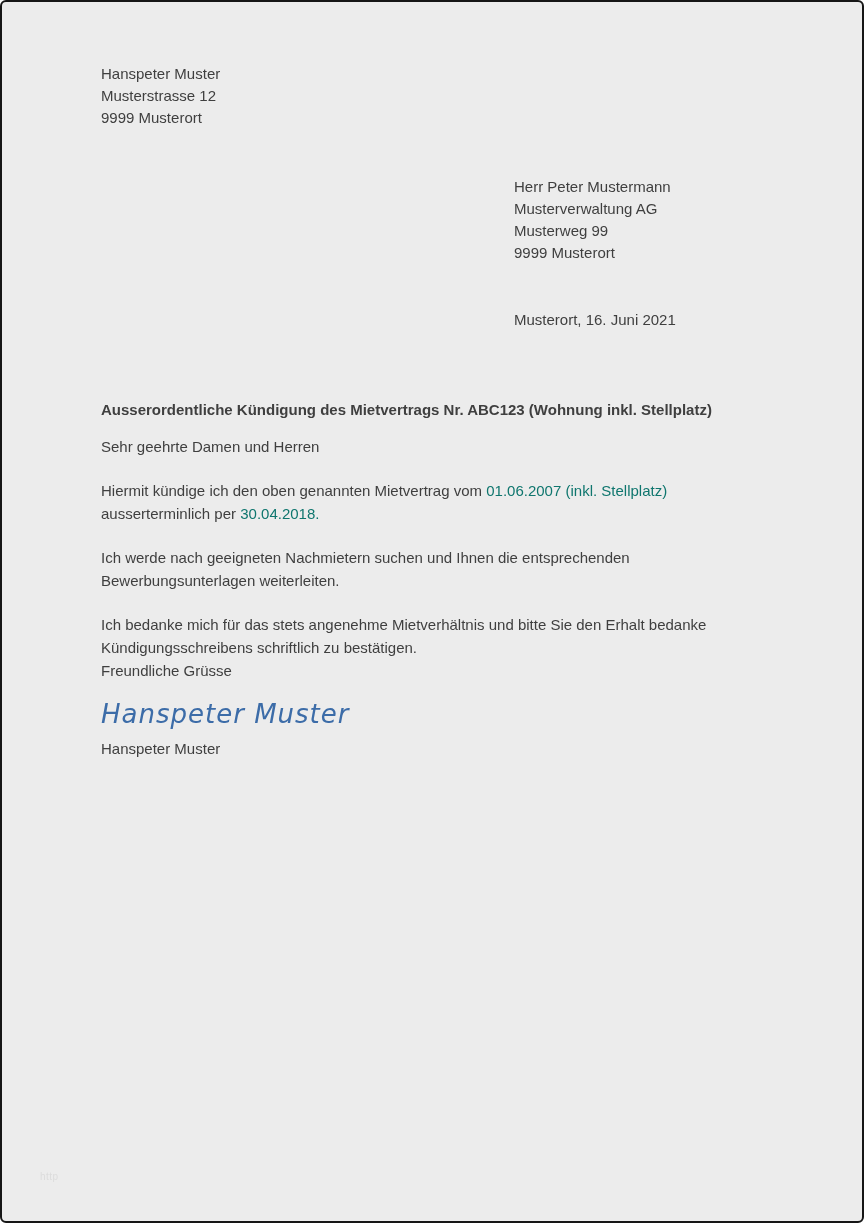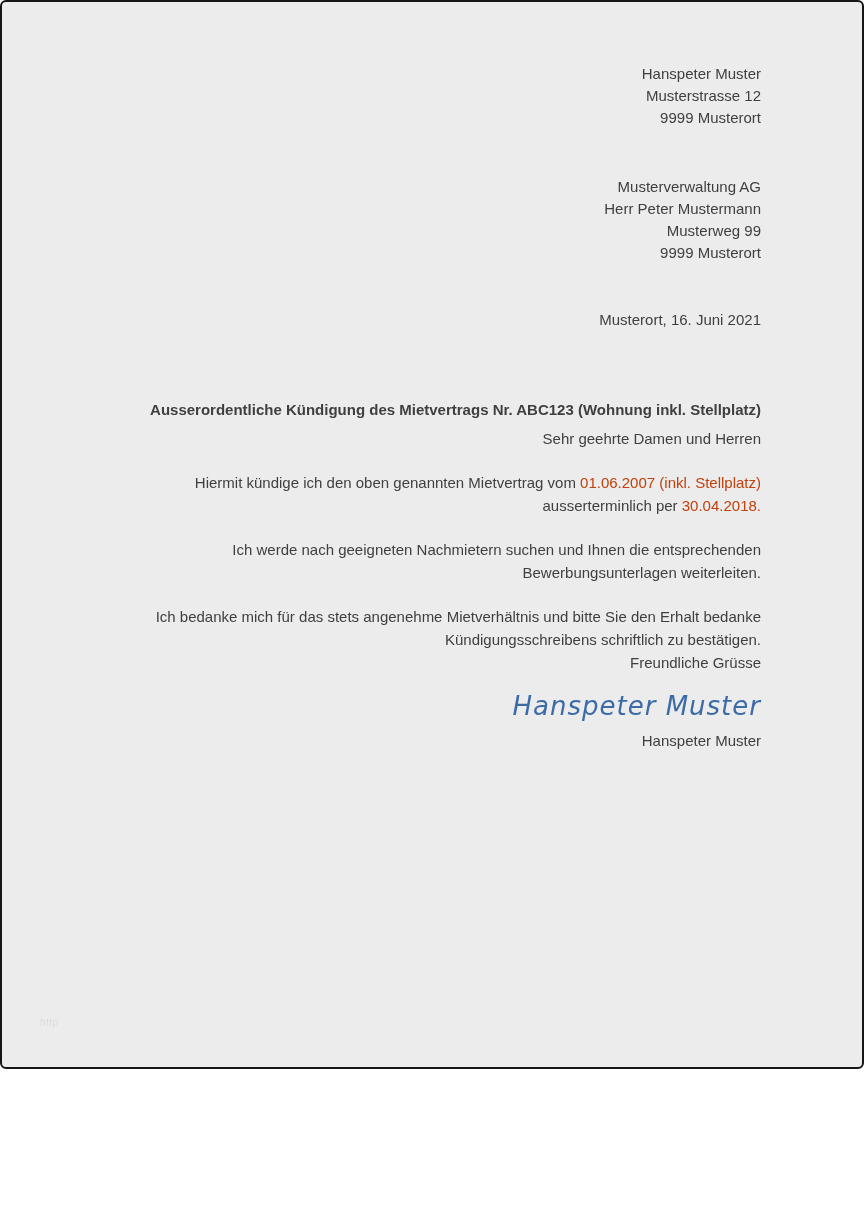--- a/index.html
+++ b/index.html
@@ -4,30 +4,29 @@
 <style>
   html, body {
     margin: 0;
     padding: 0;
     background: #ffffff;
     font-family: "Liberation Sans", sans-serif;
   }
   .page {
     position: relative;
     width: 864px;
-    height: 1069px;
+    height: 1223px;
     background: #ececec;
     border: 2px solid #161616;
     border-radius: 6px;
     box-sizing: border-box;
     overflow: hidden;
     color: #3f3f3f;
     font-size: 15px;
     line-height: 23px;
-    text-align: right;
   }
   .letter {
     position: relative;
     margin-left: 99px;
     width: 660px;
   }
   .sender-block {
     margin-top: 61px;
     line-height: 22px;
   }
@@ -40,27 +39,27 @@
     margin-top: 45px;
     margin-left: 413px;
     line-height: 22px;
   }
   .subject {
     margin-top: 67px;
     font-weight: bold;
     white-space: nowrap;
   }
   .salutation {
-    margin-top: 6px;
+    margin-top: 14px;
   }
   p.body-para {
     margin: 21px 0 0 0;
   }
   .muted {
-    color: #c2410c;
+    color: #0f766e;
   }
   .closing {
   }
   .signature {
     margin-top: 16px;
     font-family: "DejaVu Sans", sans-serif;
     font-style: italic;
     font-size: 26px;
     line-height: 32px;
     letter-spacing: 1px;
@@ -84,22 +83,22 @@
 <div class="page">
   <div class="letter">
 
     <div class="sender-block">
       <div>Hanspeter Muster</div>
       <div>Musterstrasse 12</div>
       <div>9999 Musterort</div>
     </div>
 
     <div class="recipient-block">
+      <div>Herr Peter Mustermann</div>
       <div>Musterverwaltung AG</div>
-      <div>Herr Peter Mustermann</div>
       <div>Musterweg 99</div>
       <div>9999 Musterort</div>
     </div>
 
     <div class="date-line">Musterort, 16. Juni 2021</div>
 
     <div class="subject">Ausserordentliche Kündigung des Mietvertrags Nr. ABC123 (Wohnung inkl. Stellplatz)</div>
 
     <div class="salutation">Sehr geehrte Damen und Herren</div>
 

